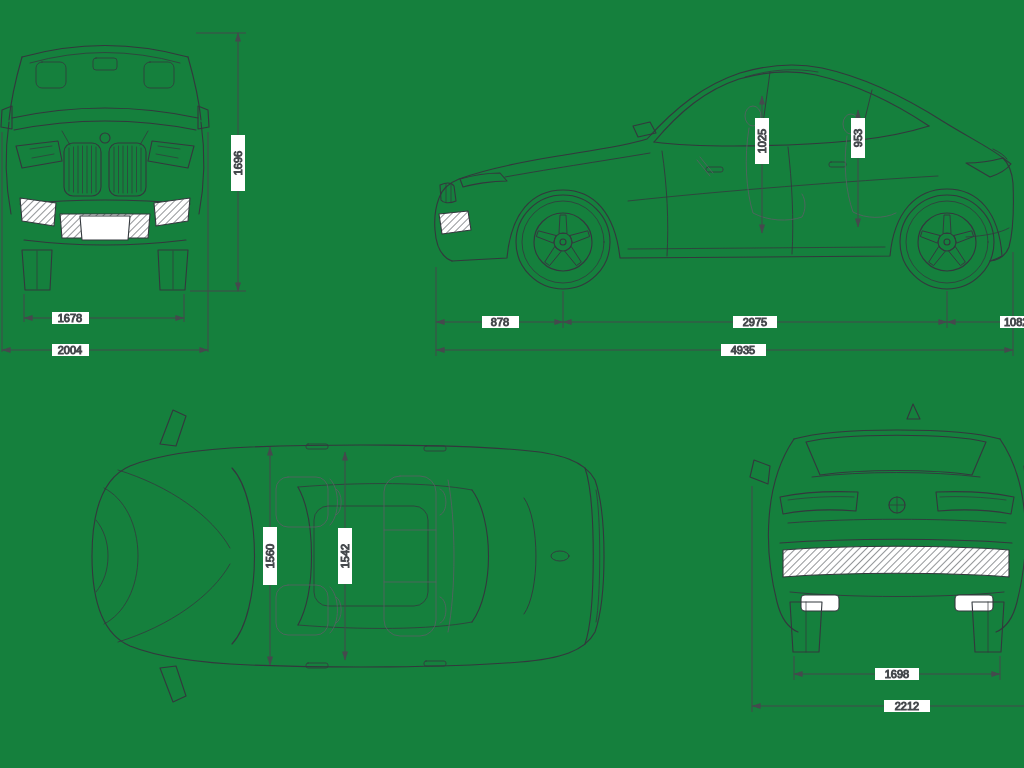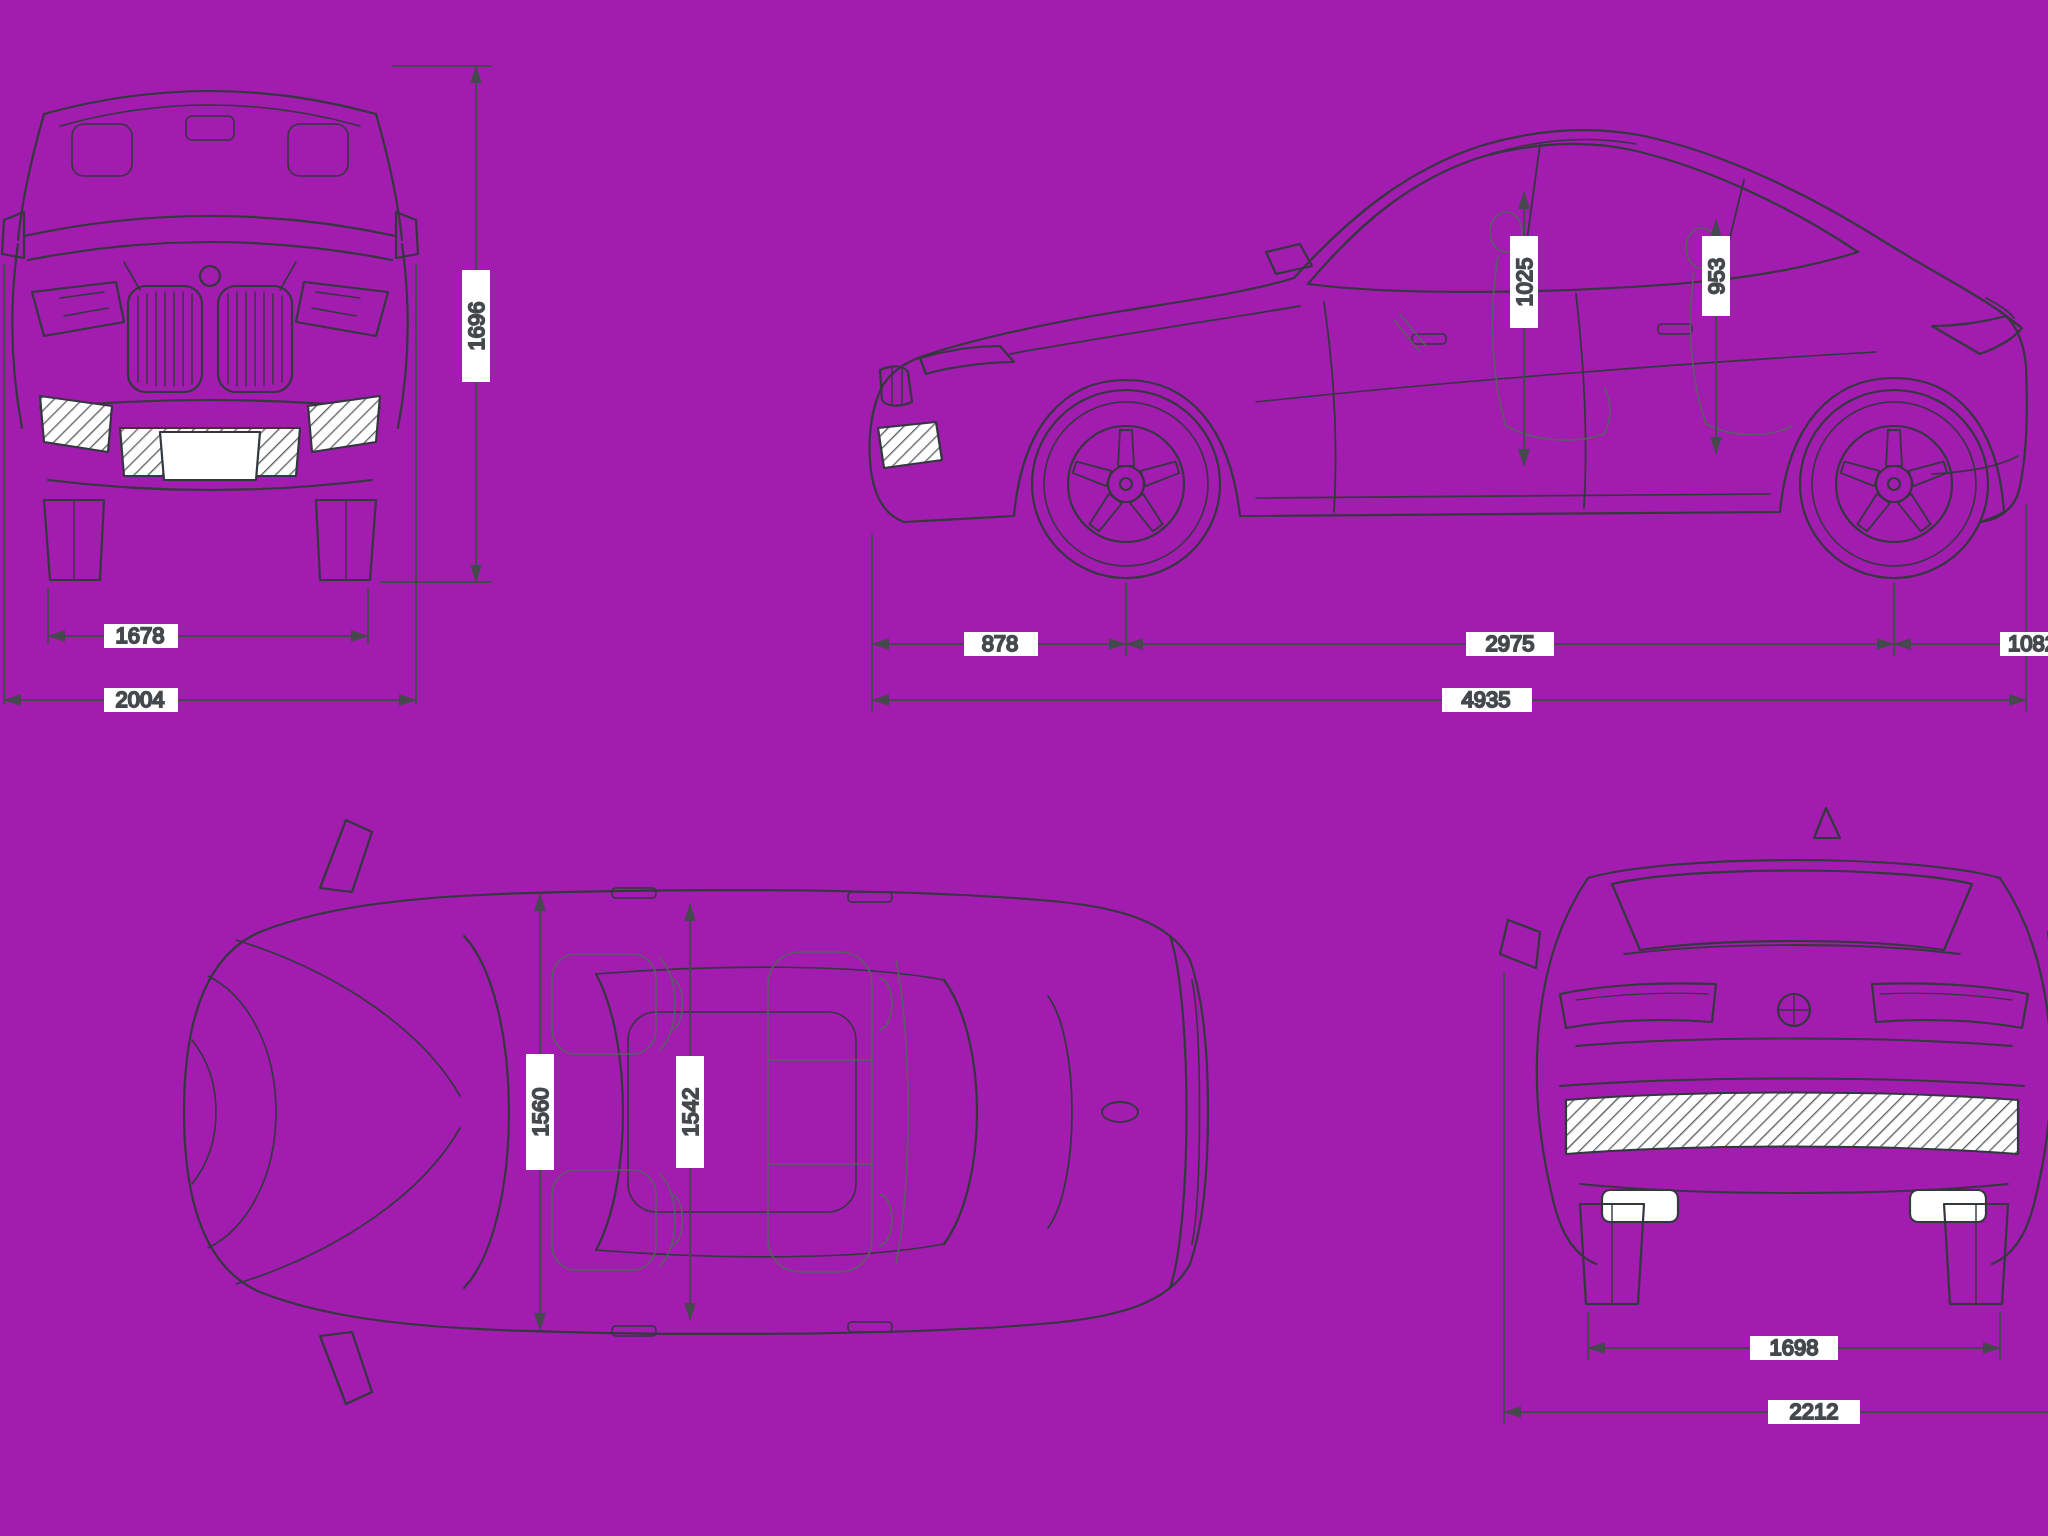--- a/index.html
+++ b/index.html
@@ -1,16 +1,16 @@
 <!DOCTYPE html>
 <html><head>
 <meta charset="utf-8">
 <style>
   html,body{margin:0;padding:0;background:#fff;}
-  .page{position:relative;width:1024px;height:768px;background:#a21caf;overflow:hidden;}
+  .page{position:relative;width:1024px;height:768px;background:#15803d;overflow:hidden;}
   .page svg{position:absolute;left:0;top:0;}
   .dimtext{font-family:"Liberation Sans",sans-serif;font-size:11px;fill:#26292c;}
 </style>
 </head>
 <body>
 
 <div class="page">
 <svg width="1024" height="768" viewBox="0 0 1024 768">
   <defs>
     <marker id="arr" markerWidth="10" markerHeight="8" refX="8.6" refY="3" orient="auto-start-reverse" markerUnits="userSpaceOnUse">

